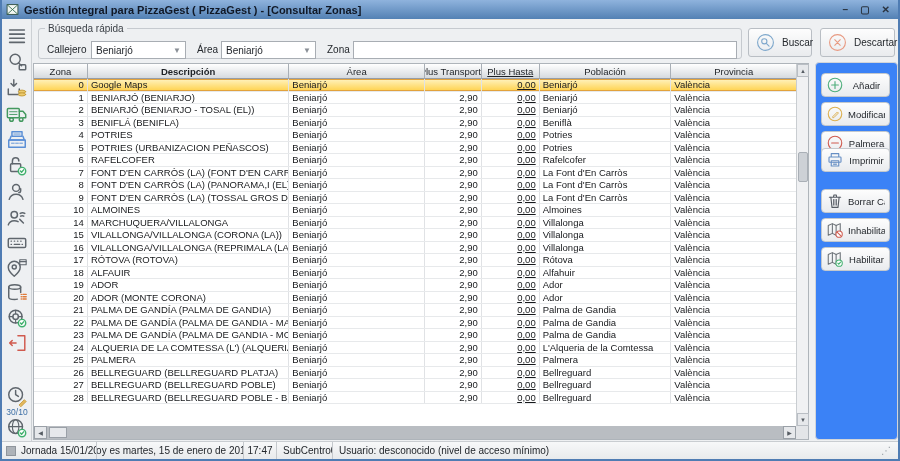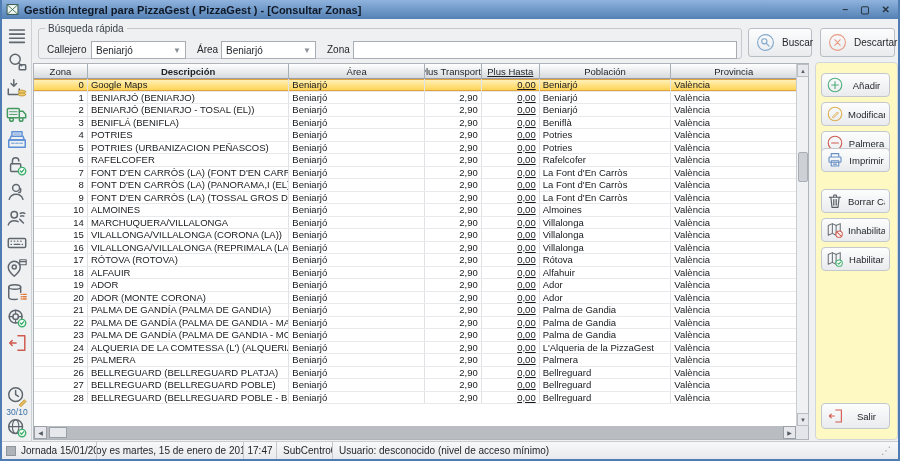--- a/index.html
+++ b/index.html
@@ -72,21 +72,21 @@
   .hscroll { position:absolute; left:0; bottom:0; right:12px; height:13px;
     background:#b9bdc2; }
   .hbtn { position:absolute; top:0; width:13px; height:13px; background:#e6e8eb;
     border:1px solid #9aa0a7; font-size:6px; color:#565c63; display:flex;
     align-items:center; justify-content:center; }
   .hthumb { position:absolute; top:1px; left:15px; width:18px; height:11px;
     background:#e6e8eb; border:1px solid #9aa0a7; }
   .corner { position:absolute; right:0; bottom:0; width:12px; height:13px; background:#e3e5e8; }
   
   .right-panel { position:absolute; left:813px; top:43px; width:83px; height:378px;
-    background:#fef9c3; border:1px solid #d2d5d9; border-radius:4px; }
+    background:#3b82f6; border:1px solid #d2d5d9; border-radius:4px; }
   .side-btn { position:absolute; left:5px; width:69px; height:24px;
     border:1px solid #c3c8cd; border-radius:4px;
     background:linear-gradient(#fdfdfd,#e9ebee); display:flex; align-items:center;
     gap:4px; padding:0 4px; font-size:9.5px; color:#24282d; font-family:inherit; cursor:default; }
   .side-btn svg { width:18px; height:18px; flex:none; }
   .side-btn .sb-label { flex:1; text-align:center; white-space:nowrap; overflow:hidden; }
   
   .statusbar { position:absolute; left:-2px; bottom:0; width:900px; height:18px;
     background:linear-gradient(#f7f8f9,#e8eaec); border-top:1px solid #c9cdd1;
     display:flex; align-items:center; font-size:10px; color:#23272c; }
@@ -453,21 +453,21 @@
               <div class="tcell c4 num">0,00</div>
               <div class="tcell c5">Palma de Gandia</div>
               <div class="tcell c6">València</div>
             </div>
             <div class="trow">
               <div class="tcell c0 num">24</div>
               <div class="tcell c1">ALQUERIA DE LA COMTESSA (L') (ALQUERIA LA COMTESS</div>
               <div class="tcell c2">Beniarjó</div>
               <div class="tcell c3 num">2,90</div>
               <div class="tcell c4 num">0,00</div>
-              <div class="tcell c5">L'Alqueria de la PizzaGest</div>
+              <div class="tcell c5">L'Alqueria de la Comtessa</div>
               <div class="tcell c6">València</div>
             </div>
             <div class="trow">
               <div class="tcell c0 num">25</div>
               <div class="tcell c1">PALMERA</div>
               <div class="tcell c2">Beniarjó</div>
               <div class="tcell c3 num">2,90</div>
               <div class="tcell c4 num">0,00</div>
               <div class="tcell c5">Palmera</div>
               <div class="tcell c6">València</div>
@@ -572,29 +572,20 @@
         <svg viewBox="0 0 24 24">
             <g fill="none" stroke="#6a7076" stroke-width="1.4" stroke-linejoin="round">
               <path d="M3 6l5.5-2.5 5 2.5L19 3.5v13L13.5 19l-5-2.5L3 19z"></path>
               <path d="M8.5 3.5v13M13.5 6v13"></path>
             </g>
             <circle cx="17.5" cy="17.5" r="4.2" fill="#fff" stroke="#41b06e" stroke-width="1.4"></circle>
             <path d="M15.7 17.6l1.3 1.3 2.4-2.8" fill="none" stroke="#41b06e" stroke-width="1.4" stroke-linecap="round"></path>
           </svg>
         <span class="sb-label">Habilitar</span>
         </button>
-      <button class="side-btn" style="bottom:10px; height:26px">
-        <svg viewBox="0 0 24 24">
-            <g fill="none" stroke="#d05a4e" stroke-width="1.5" stroke-linecap="round" stroke-linejoin="round">
-              <path d="M13 4h7.5v16H13"></path>
-              <path d="M11 12H4.5m0 0L7 9.5M4.5 12L7 14.5"></path>
-            </g>
-          </svg>
-        <span class="sb-label">Salir</span>
-        </button>
     </div>
   </div>
 
   <div class="statusbar">
     <div class="seg s1">
       <span class="jsq"></span>
       <span>Jornada 15/01/2019</span>
     </div>
     <div class="seg s2">Hoy es martes, 15 de enero de 2019</div>
     <div class="seg s3">17:47</div>

